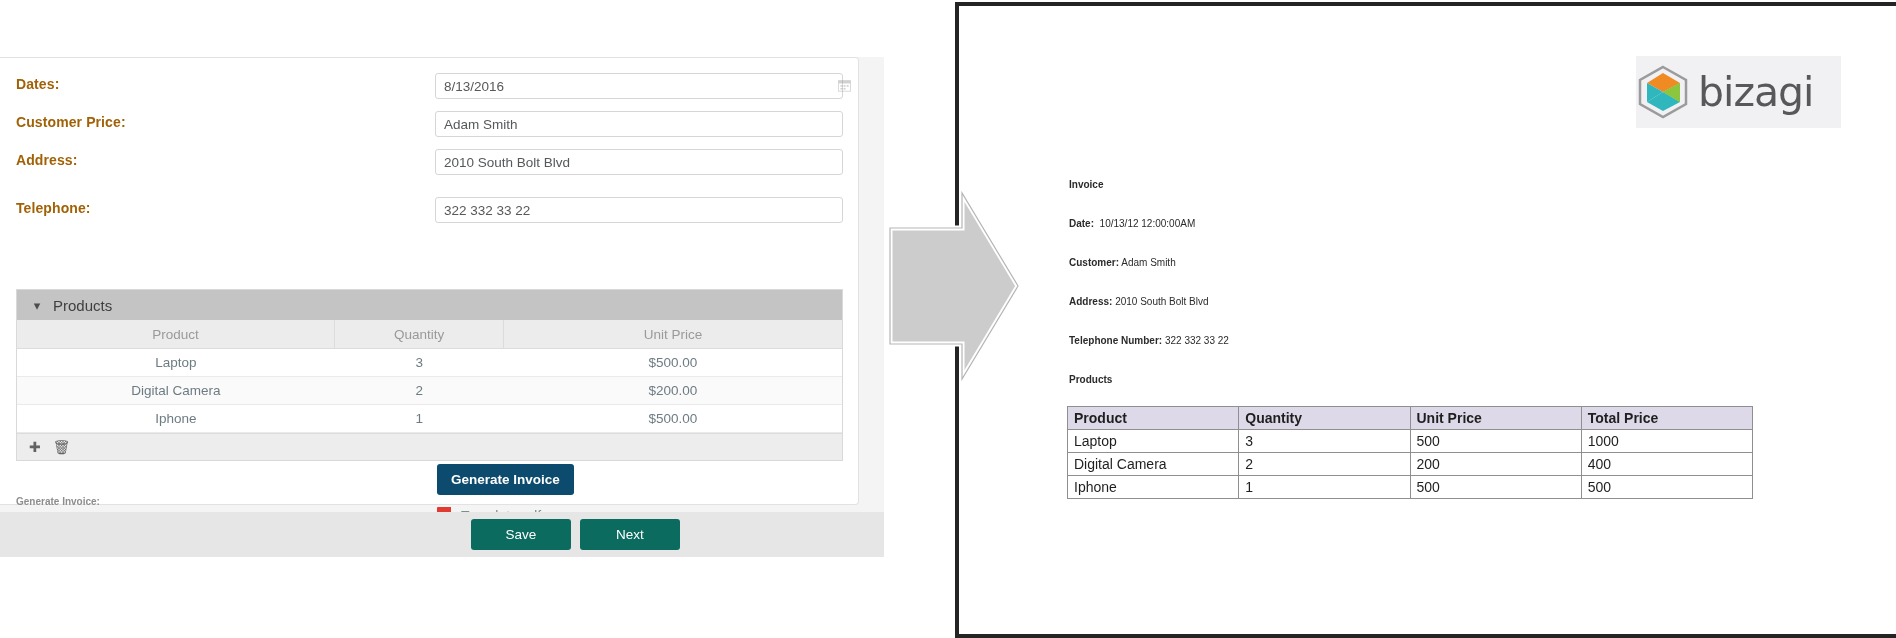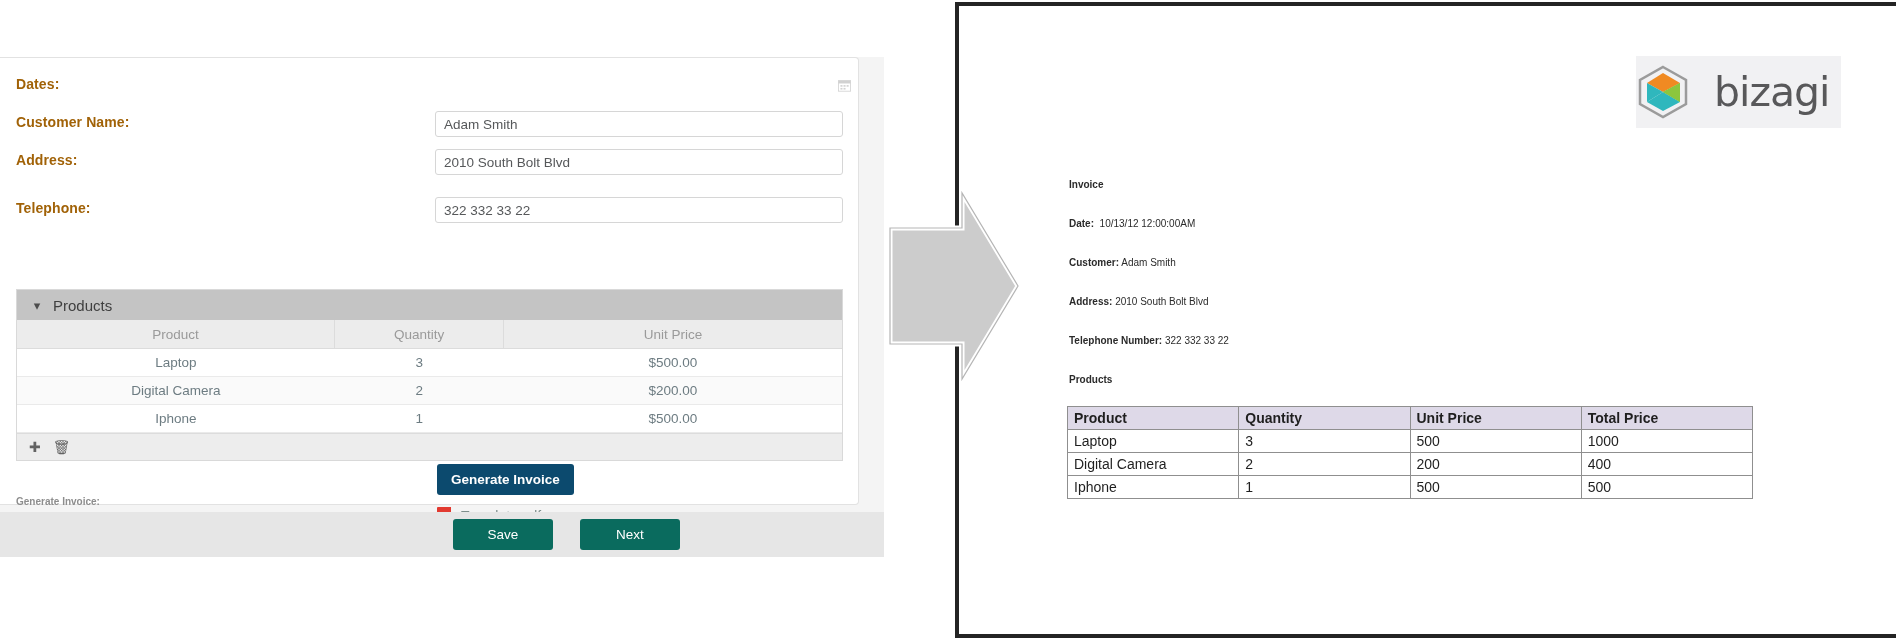--- a/index.html
+++ b/index.html
@@ -107,21 +107,21 @@
     border-color:#ffffff transparent transparent #ffffff;
     
     border-top-color:#ffffff; border-right-color:#e23a30;
   }
   #template-link .lnk{ font-size:14px; color:#7e8e8b; }
   #action-bar{
     position:absolute; left:0; top:455px;
     width:884px; height:45px;
     background:#e6e6e6;
     display:flex; align-items:center; justify-content:flex-end;
-    gap:27px; padding-right:204px; box-sizing:border-box;
+    gap:9px; padding-right:204px; box-sizing:border-box;
   }
   .act-btn{
     background:#0a6b5e; color:#fff; border:none; border-radius:3px;
     font-family:"Liberation Sans", sans-serif;
     font-size:13.5px; padding:8px 0; width:100px; cursor:pointer;
   }
   
   #arrow{
     position:absolute; left:884px; top:187px;
     width:140px; height:198px; z-index:5;
@@ -133,21 +133,21 @@
     background:#ffffff;
     border:4px solid #242424;
     border-right:none;
     box-sizing:border-box;
   }
   #doc-inner{ position:absolute; inset:0; }
   #logo{
     position:absolute; right:55px; top:50px;
     width:205px; height:72px;
     background:#f1f1f3;
-    display:flex; align-items:center; gap:24px;
+    display:flex; align-items:center; gap:8px;
     padding-left:0; box-sizing:border-box;
   }
   #logo-wordmark{
     font-size:41px; color:#58585a; letter-spacing:-1px;
     font-family:"DejaVu Sans", sans-serif; line-height:1;
   }
   .doc-line{
     position:absolute; left:110px;
     font-size:10px; color:#2b2b2b; white-space:nowrap;
   }
@@ -170,33 +170,34 @@
 </style>
 </head>
 <body>
 
 <div id="left-panel">
 
   <div id="form-card">
 
     <div class="field-row" style="top:15px;">
       <span class="field-label">Dates:</span>
+      <input class="field-input" type="text" value="8/13/2016" style="">
       <svg class="cal-icon" viewBox="0 0 16 16">
         <rect x="0.5" y="2" width="15" height="13" fill="none" stroke="#9a9a9a"></rect>
         <rect x="0.5" y="2" width="15" height="3.5" fill="#9a9a9a"></rect>
         <rect x="3" y="7.5" width="2.5" height="2" fill="#9a9a9a"></rect>
         <rect x="6.8" y="7.5" width="2.5" height="2" fill="#9a9a9a"></rect>
         <rect x="10.6" y="7.5" width="2.5" height="2" fill="#9a9a9a"></rect>
         <rect x="3" y="11" width="2.5" height="2" fill="#9a9a9a"></rect>
         <rect x="6.8" y="11" width="2.5" height="2" fill="#9a9a9a"></rect>
       </svg>
     </div>
 
     <div class="field-row" style="top:53px;">
-      <span class="field-label">Customer Name:</span>
+      <span class="field-label">Customer Price:</span>
       <input class="field-input" type="text" value="Adam Smith" style="">
     </div>
 
     <div class="field-row" style="top:91px;">
       <span class="field-label">Address:</span>
       <input class="field-input" type="text" value="2010 South Bolt Blvd" style="">
     </div>
 
     <div class="field-row" style="top:139px;padding-left:20px;">
       <span class="field-label">Telephone:</span>

